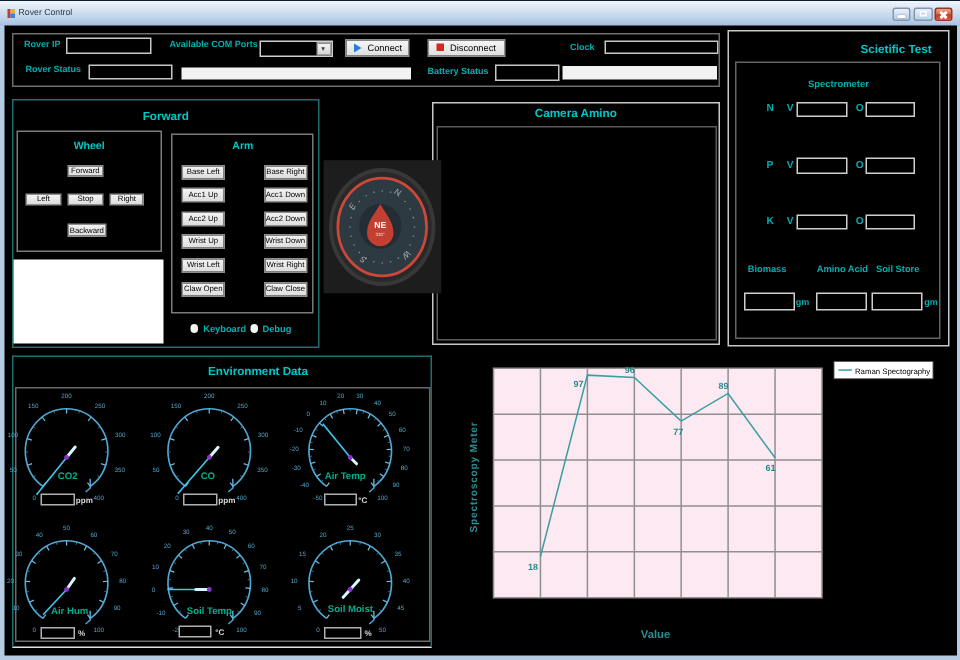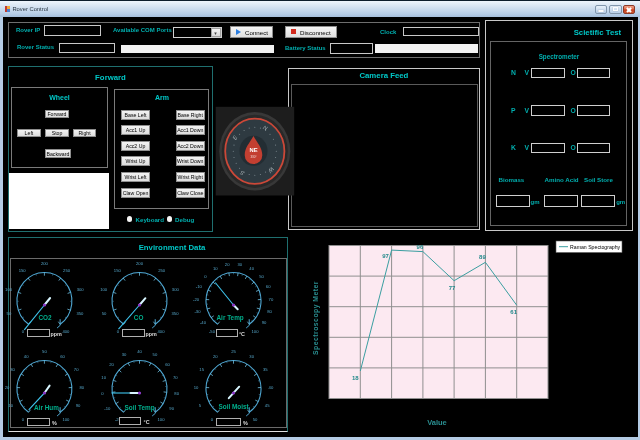--- a/index.html
+++ b/index.html
@@ -64,21 +64,21 @@
 <div style="position:absolute;left:175.5px;top:156.2px;width:29.5px;height:10px;background:linear-gradient(#f3f3f3,#dddddd);border:1px solid #8e8e8e;box-sizing:border-box;display:flex;align-items:center;justify-content:center;font-size:5.2px;color:#000;white-space:nowrap;">Wrist Down</div>
 <div style="position:absolute;left:121px;top:172px;width:29px;height:10px;background:linear-gradient(#f3f3f3,#dddddd);border:1px solid #8e8e8e;box-sizing:border-box;display:flex;align-items:center;justify-content:center;font-size:5.2px;color:#000;white-space:nowrap;">Wrist Left</div>
 <div style="position:absolute;left:175.5px;top:172px;width:29.5px;height:10px;background:linear-gradient(#f3f3f3,#dddddd);border:1px solid #8e8e8e;box-sizing:border-box;display:flex;align-items:center;justify-content:center;font-size:5.2px;color:#000;white-space:nowrap;">Wrist Right</div>
 <div style="position:absolute;left:121px;top:188.3px;width:29px;height:10px;background:linear-gradient(#f3f3f3,#dddddd);border:1px solid #8e8e8e;box-sizing:border-box;display:flex;align-items:center;justify-content:center;font-size:5.2px;color:#000;white-space:nowrap;">Claw Open</div>
 <div style="position:absolute;left:175.5px;top:188.3px;width:29.5px;height:10px;background:linear-gradient(#f3f3f3,#dddddd);border:1px solid #8e8e8e;box-sizing:border-box;display:flex;align-items:center;justify-content:center;font-size:5.2px;color:#000;white-space:nowrap;">Claw Close</div>
 <div class="abs" style="left:126.8px;top:216.2px;width:5.4px;height:5.4px;border-radius:50%;background:#f4f4f4;"></div>
 <div style="position:absolute;left:135.5px;top:215.8px;font-size:6.2px;color:#00AFAF;font-weight:bold;white-space:nowrap;">Keyboard</div>
 <div class="abs" style="left:166.5px;top:216.2px;width:5.4px;height:5.4px;border-radius:50%;background:#f4f4f4;"></div>
 <div style="position:absolute;left:175px;top:215.8px;font-size:6.2px;color:#00AFAF;font-weight:bold;white-space:nowrap;">Debug</div>
 <div class="abs" style="left:287.6px;top:67.6px;width:192.6px;height:162px;border:1px solid #c8c8c8;"></div>
-<div class="abs" style="left:287.6px;top:71.3px;width:192.6px;text-align:center;font-size:7.8px;font-weight:bold;color:#00C8C8;">Camera Feed</div>
+<div class="abs" style="left:287.6px;top:71.3px;width:192.6px;text-align:center;font-size:7.8px;font-weight:bold;color:#00C8C8;">Camera Amino</div>
 <div class="abs" style="left:290.5px;top:84px;width:187.5px;height:143px;border:1px solid #5a5a5a;background:#000;"></div>
 <div class="abs" style="left:485.2px;top:20px;width:147.6px;height:210.5px;border:1px solid #c8c8c8;"></div>
 <div class="abs" style="left:485.2px;top:27.8px;width:136px;text-align:right;font-size:7.8px;font-weight:bold;color:#00C8C8;">Scietific Test</div>
 <div class="abs" style="left:490px;top:41px;width:137px;height:185px;border:1px solid #646464;"></div>
 <div class="abs" style="left:485.2px;top:53.2px;width:147.6px;text-align:center;font-size:6.3px;font-weight:bold;color:#00AFAF;">Spectrometer</div>
 <div style="position:absolute;left:511px;top:69px;font-size:6.8px;color:#00AFAF;font-weight:bold;white-space:nowrap;">N</div>
 <div style="position:absolute;left:524.5px;top:69px;font-size:6.8px;color:#00AFAF;font-weight:bold;white-space:nowrap;">V</div>
 <div style="position:absolute;left:531px;top:67.5px;width:33.5px;height:10.5px;background:#000;border:1px solid #cfcfcf;box-sizing:border-box;"></div>
 <div style="position:absolute;left:570.5px;top:69px;font-size:6.8px;color:#00AFAF;font-weight:bold;white-space:nowrap;">O</div>
 <div style="position:absolute;left:576.5px;top:67.5px;width:33px;height:10.5px;background:#000;border:1px solid #cfcfcf;box-sizing:border-box;"></div>

